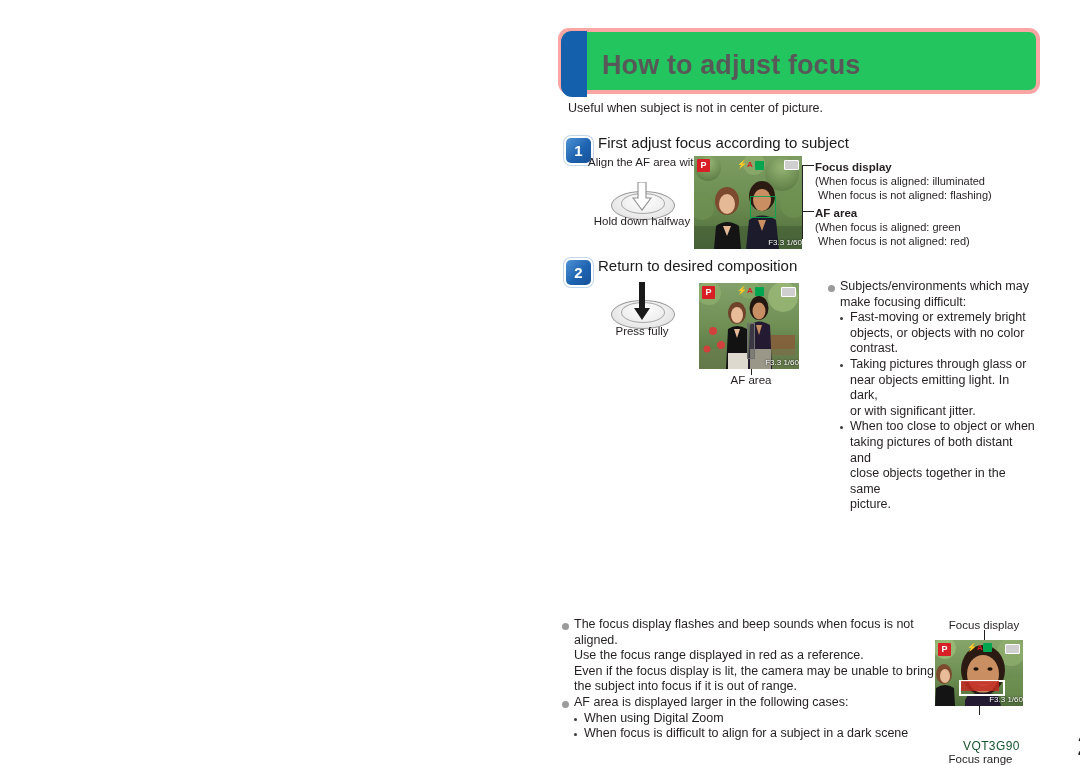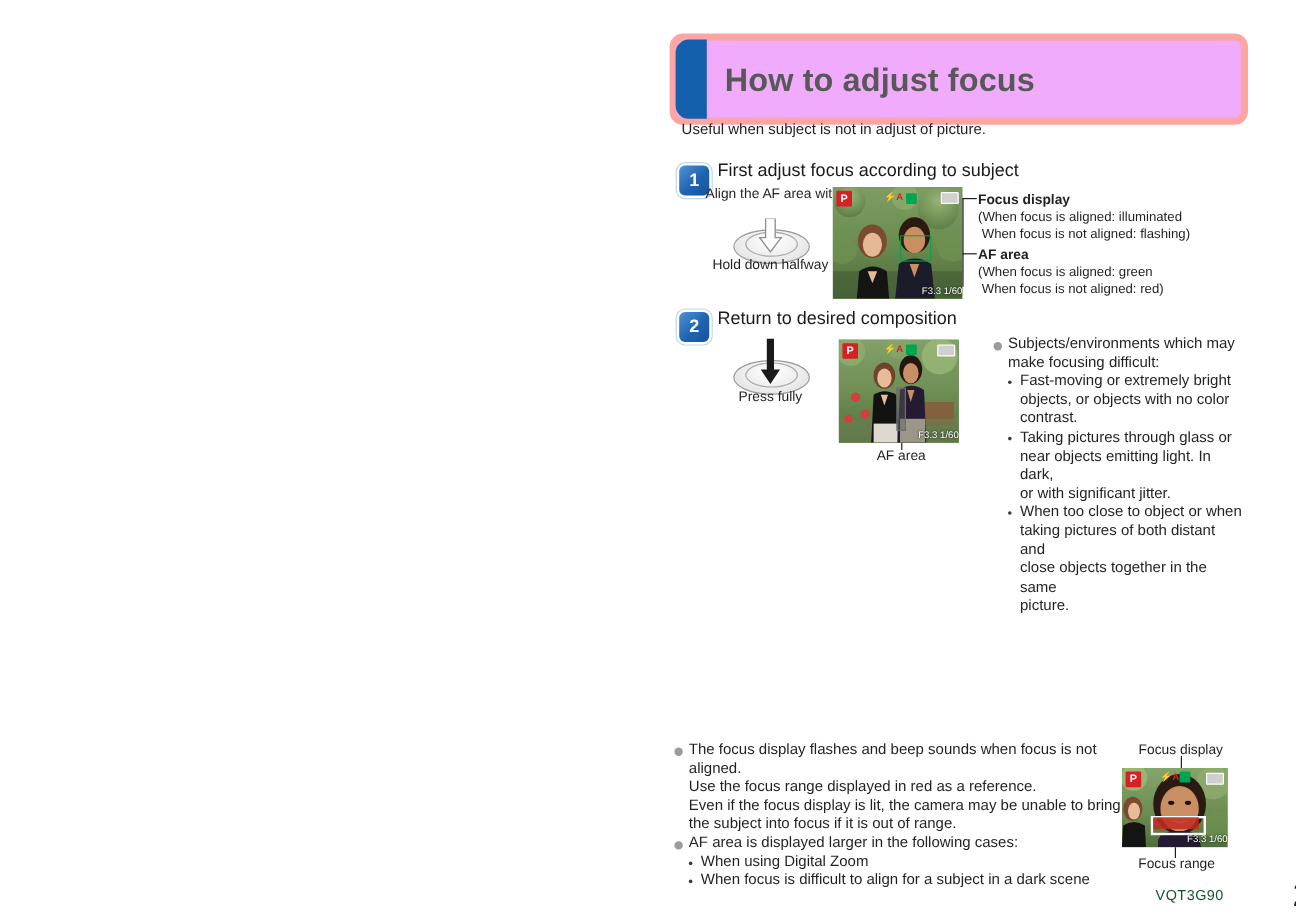--- a/index.html
+++ b/index.html
@@ -9,23 +9,23 @@
     font-family:"Liberation Sans", sans-serif;
     color:#231f20;
     position:relative;
     overflow:hidden;
     -webkit-font-smoothing:antialiased;
   }
   .page{position:absolute;left:0;top:0;width:1080px;height:765px;}
 
   
   .header{
-    position:absolute;left:558px;top:28px;width:482px;height:76px;
-    border:6px solid #fca5a5;border-radius:11px;
-    background:#f0abfc;box-sizing:border-box;
+    position:absolute;left:558px;top:28px;width:482px;height:66px;
+    border:4px solid #fca5a5;border-radius:11px;
+    background:#22c55e;box-sizing:border-box;
   }
   .header-tab{
     position:absolute;left:-1px;top:-1px;width:26px;height:66px;
     background:#1560ac;border-radius:11px 0 0 11px;
   }
   .header-title{
     position:absolute;left:40px;top:0;height:66px;line-height:66px;
     font-size:27px;font-weight:bold;color:#585858;letter-spacing:0.1px;
     white-space:nowrap;
   }
@@ -132,21 +132,21 @@
 </head>
 <body>
 
 <div class="page">
 
   <div class="header">
     <div class="header-tab"></div>
     <div class="header-title">How to adjust focus</div>
   </div>
 
-  <div class="intro">Useful when subject is not in adjust of picture.</div>
+  <div class="intro">Useful when subject is not in center of picture.</div>
 
   <div class="step-badge" style="left:566px;top:138px;">1</div>
   <div class="step-title" style="left:598px;top:134px;">First adjust focus according to subject</div>
 
   <div class="cap" style="left:588px;top:155px;width:108px;">Align the AF area
 with the subject</div>
 
   <div class="shutter" style="left:611px;top:183px;">
     <div class="ring"></div>
     <div class="ring2"></div>
@@ -318,18 +318,18 @@
     <div class="ov-p">P</div>
     <div class="ov-flash" style="left:32px;top:3px;">⚡A</div>
     <div class="ov-batt"></div>
     <div class="ov-focus" style="left:48px;top:3px;"></div>
     <div class="focus-range-box" style="left:24px;top:40px;width:42px;height:12px;"></div>
     <div style="position:absolute;left:26px;top:41px;width:38px;height:10px;background:#c22b22;opacity:.85;"></div>
     <div class="ov-bottom">F3.3    1/60</div>
   </div>
 
   <div class="leader" style="left:979px;top:706px;width:1px;height:9px;"></div>
-  <div class="cap" style="left:928px;top:713px;width:105px;">Focus range</div>
+  <div class="cap" style="left:928px;top:752px;width:105px;">Focus range</div>
 
   <div class="footer-code" style="left:963px;top:739px;">VQT3G90</div>
   <div class="footer-page" style="left:1033px;top:730px;margin-left:44px;">23</div>
 
 </div>
 
 </body></html>

